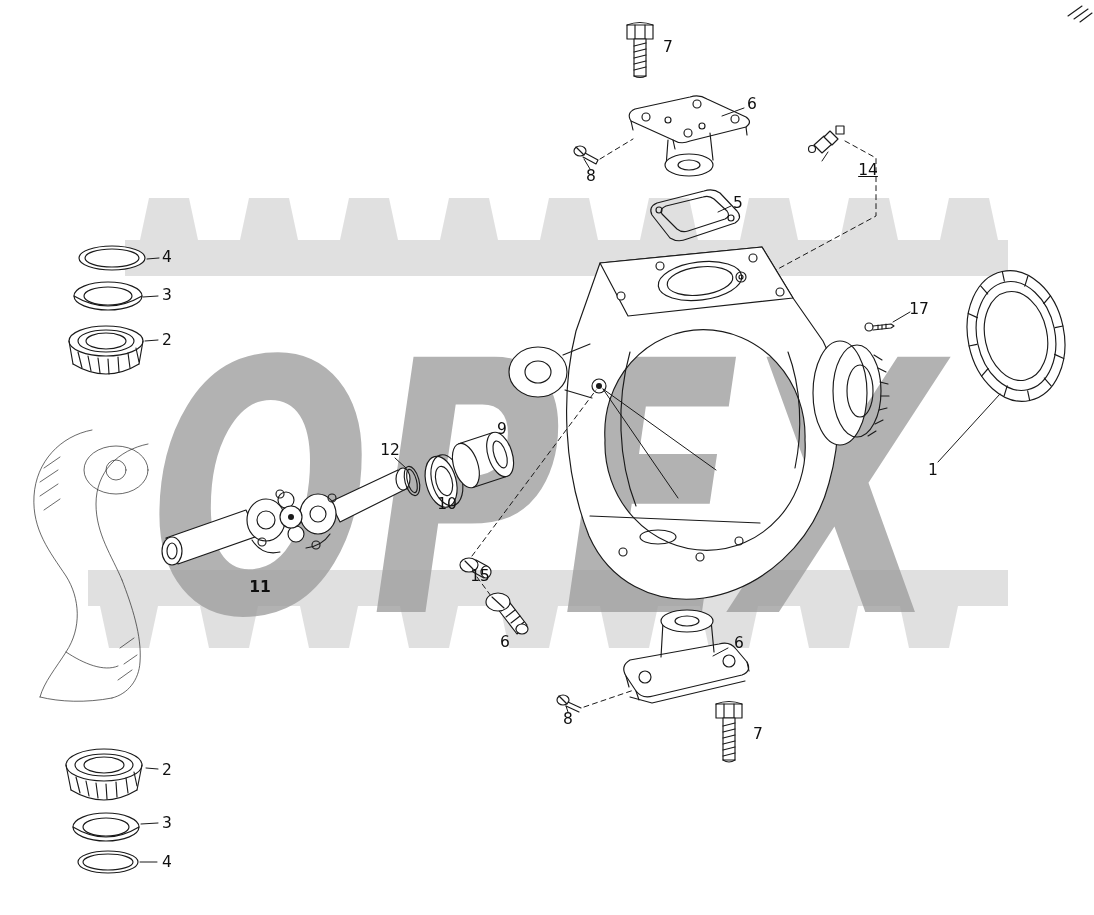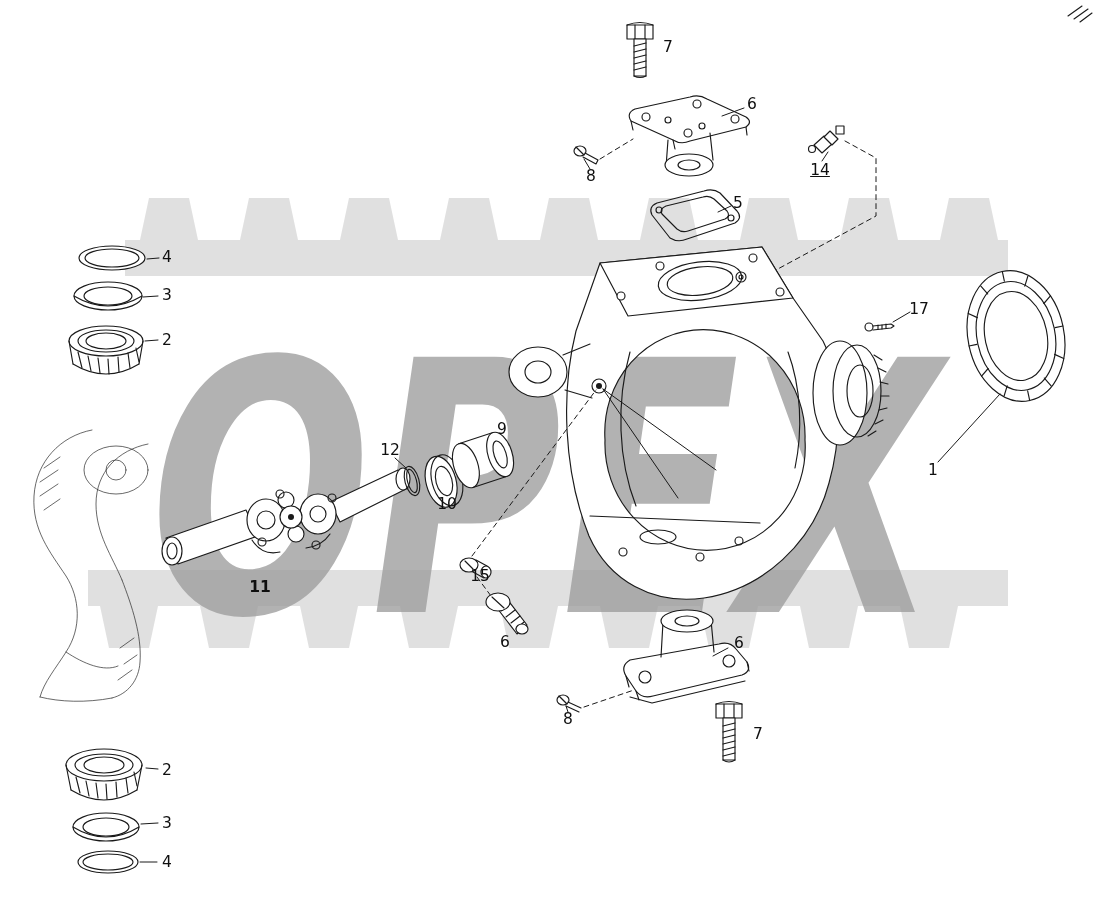--- a/index.html
+++ b/index.html
@@ -282,21 +282,21 @@
     <ellipse class="ln" cx="108" cy="862" rx="25" ry="8"></ellipse>
     <line class="leader" x1="140" y1="862" x2="157" y2="862"></line>
   </g>
 
 </svg>
 
 <div id="label-layer">
       <div class="part-label" style="left: 668px; top: 47px;">7</div>
       <div class="part-label" style="left: 752px; top: 104px;">6</div>
       <div class="part-label" style="left: 591px; top: 176px;">8</div>
-      <div class="part-label" style="left: 820px; top: 170px; text-decoration: underline;">14</div>
+      <div class="part-label" style="left: 868px; top: 170px; text-decoration: underline;">14</div>
       <div class="part-label" style="left: 738px; top: 203px;">5</div>
       <div class="part-label" style="left: 167px; top: 257px;">4</div>
       <div class="part-label" style="left: 167px; top: 295px;">3</div>
       <div class="part-label" style="left: 167px; top: 340px;">2</div>
       <div class="part-label" style="left: 919px; top: 309px;">17</div>
       <div class="part-label" style="left: 933px; top: 470px;">1</div>
       <div class="part-label" style="left: 502px; top: 429px;">9</div>
       <div class="part-label" style="left: 390px; top: 450px;">12</div>
       <div class="part-label" style="left: 447px; top: 504px; text-align: center;">10</div>
       <div class="part-label" style="left: 260px; top: 587px; font-weight: bold;">11</div>

